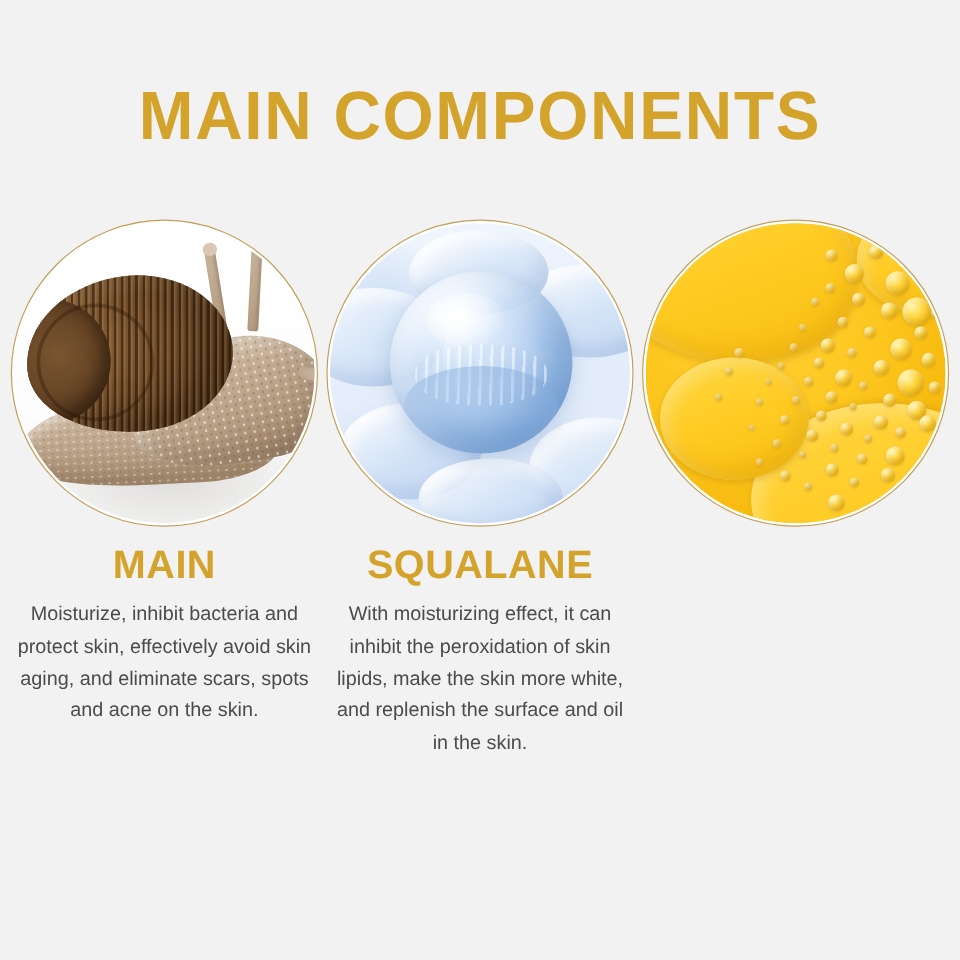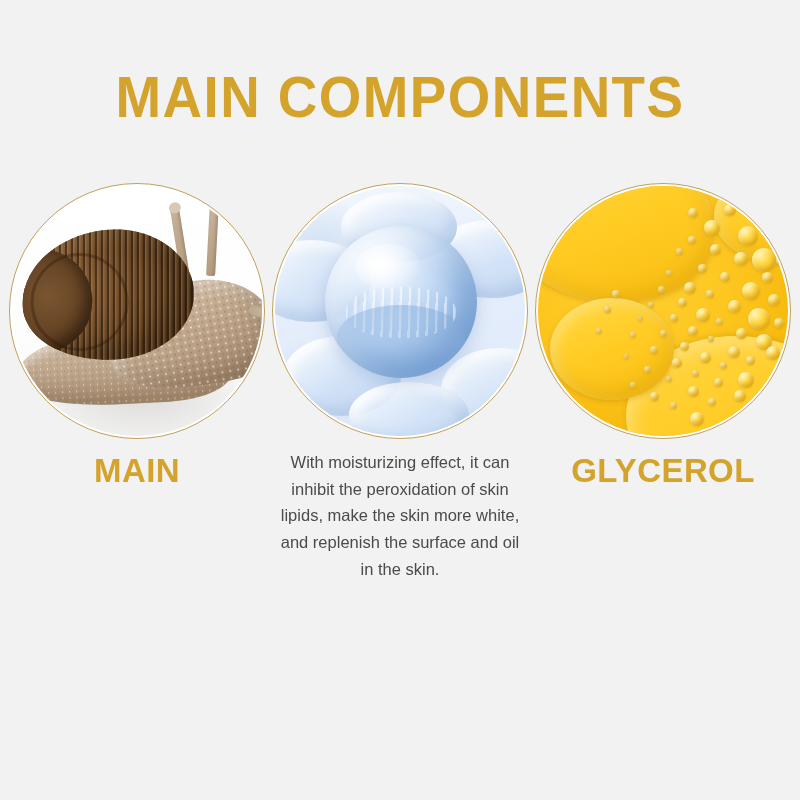--- a/index.html
+++ b/index.html
@@ -333,38 +333,40 @@
             <div class="tentacle t-long-a"></div>
             <div class="tentacle t-long-b"></div>
             <div class="tentacle t-short"></div>
             <div class="snail-shell">
               <div class="shell-whorl"></div>
             </div>
           </div>
         </div>
       </div>
       <div class="heading">MAIN</div>
+      <div class="desc">Moisturize, inhibit bacteria and protect skin, effectively avoid skin aging, and eliminate scars, spots and acne on the skin.</div>
     </div>
 
     <div class="col">
       <div class="circle-frame">
         <div class="circle-inner">
           <div class="glass-scene">
             <div class="glass-blob gb1"></div>
             <div class="glass-blob gb2"></div>
             <div class="glass-blob gb3"></div>
             <div class="glass-blob gb4"></div>
             <div class="glass-blob gb5"></div>
             <div class="glass-blob gb6"></div>
             <div class="sphere">
               <div class="sphere-refract"></div>
             </div>
           </div>
         </div>
       </div>
+      <div class="heading">SQUALANE</div>
       <div class="desc">With moisturizing effect, it can inhibit the peroxidation of skin lipids, make the skin more white, and replenish the surface and oil in the skin.</div>
     </div>
 
     <div class="col">
       <div class="circle-frame">
         <div class="circle-inner">
           <div class="oil-scene">
             <div class="oil-big ob1"></div>
             <div class="oil-big ob3"></div>
             <div class="oil-arc"></div>
@@ -427,17 +429,16 @@
                 <div class="bubble b" style="left: 132px; top: 216px; width: 7px; height: 7px;"></div>
                 <div class="bubble b" style="left: 92px; top: 196px; width: 6px; height: 6px;"></div>
                 <div class="bubble b" style="left: 152px; top: 226px; width: 14px; height: 14px;"></div>
                 <div class="bubble b" style="left: 66px; top: 120px; width: 7px; height: 7px;"></div>
                 <div class="bubble b" style="left: 58px; top: 142px; width: 6px; height: 6px;"></div>
                 <div class="bubble b" style="left: 74px; top: 104px; width: 8px; height: 8px;"></div>
               </div>
           </div>
         </div>
       </div>
-      <div class="heading">GLYCEROL</div>
     </div>
 
   </div>
 </div>
 
 </body></html>

